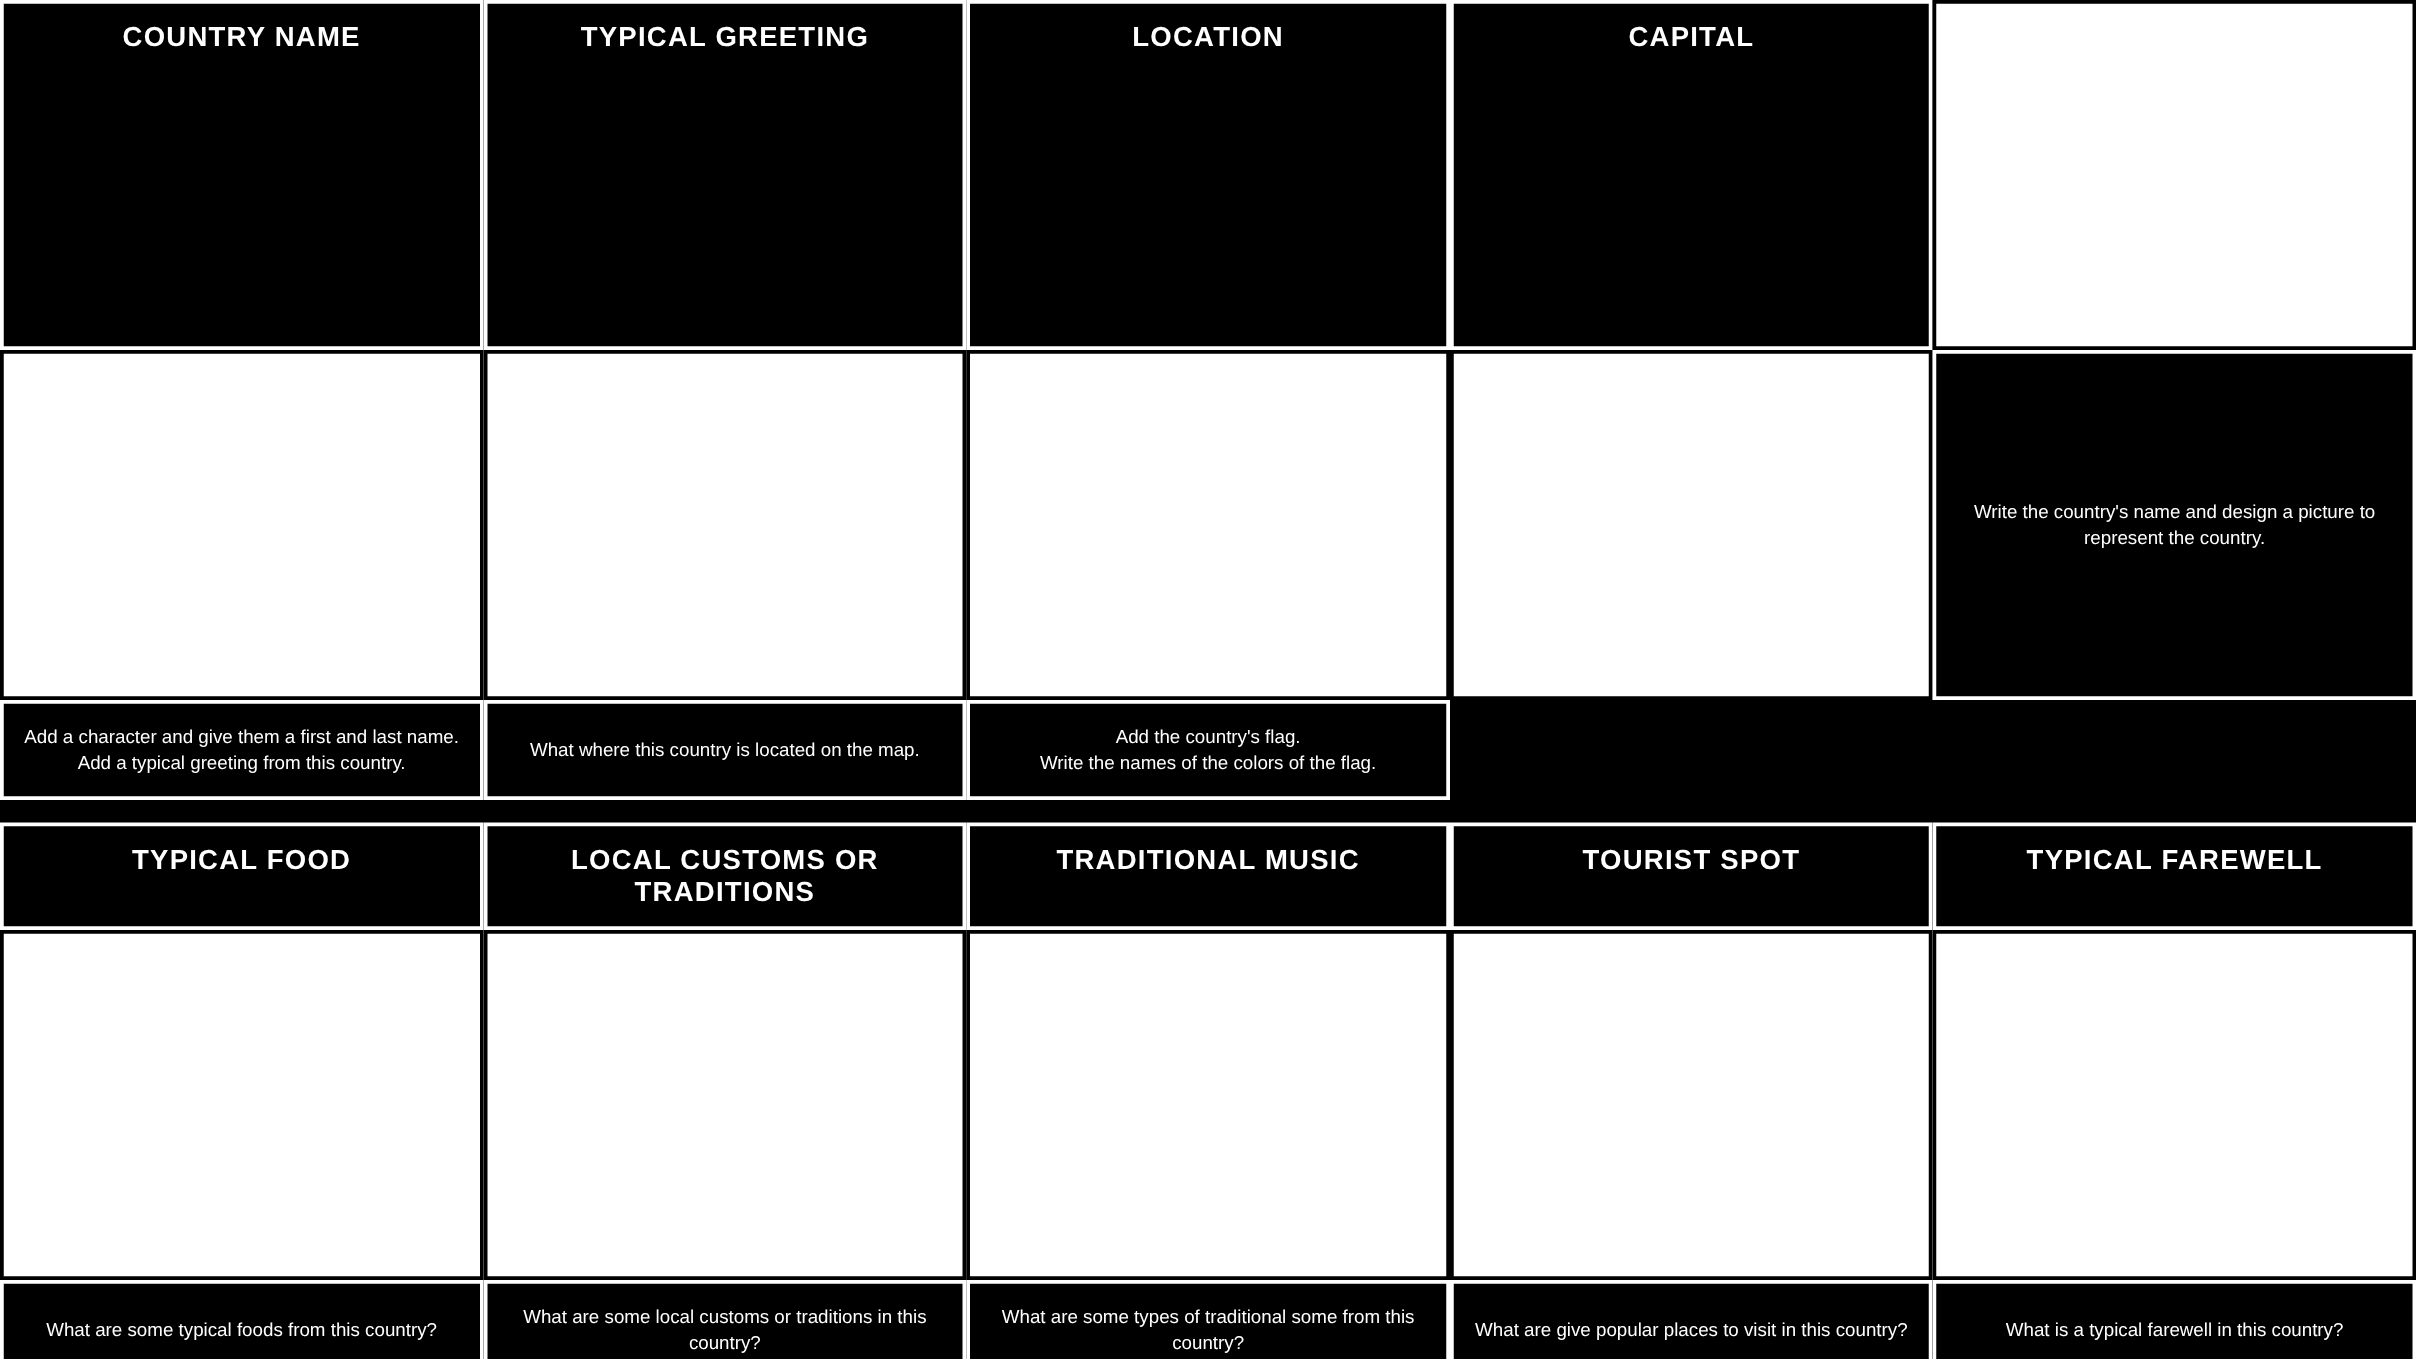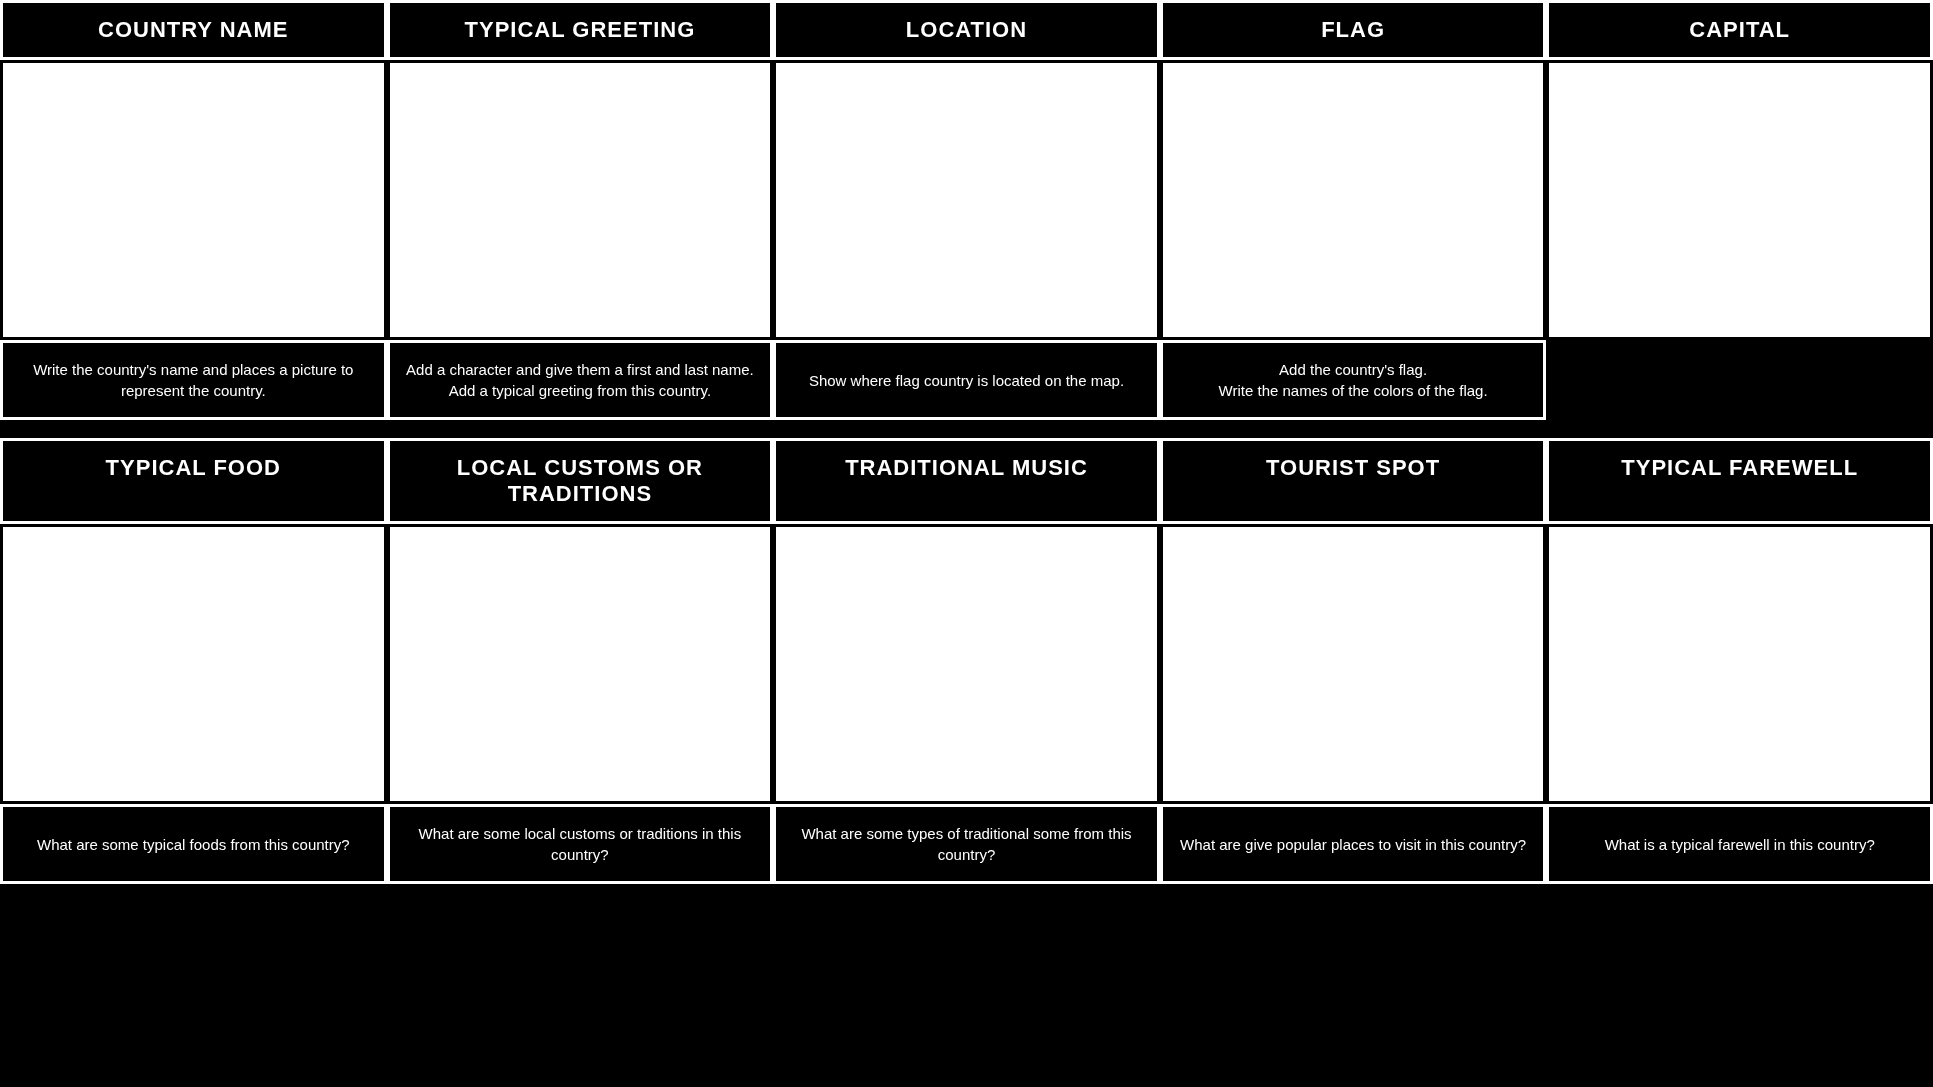--- a/index.html
+++ b/index.html
@@ -67,32 +67,31 @@
     }
   </style>
 </head>
 <body>
 
 <div class="grid-container">
 
   <div class="cell-header">COUNTRY NAME</div>
   <div class="cell-header">TYPICAL GREETING</div>
   <div class="cell-header">LOCATION</div>
-  <div class="cell-header">FLAG</div>
   <div class="cell-header">CAPITAL</div>
 
   <div class="cell-image"></div>
   <div class="cell-image"></div>
   <div class="cell-image"></div>
   <div class="cell-image"></div>
   <div class="cell-image"></div>
 
-  <div class="cell-description">Write the country's name and places a picture to represent the country.</div>
+  <div class="cell-description">Write the country's name and design a picture to represent the country.</div>
   <div class="cell-description">Add a character and give them a first and last name.  Add a typical greeting from this country.</div>
-  <div class="cell-description">Show where flag country is located on the map.</div>
+  <div class="cell-description">What where this country is located on the map.</div>
   <div class="cell-description">Add the country's flag.<br>Write the names of the colors of the flag.</div>
 
   <div class="row-spacer"></div>
 
   <div class="cell-header">TYPICAL FOOD</div>
   <div class="cell-header">LOCAL CUSTOMS OR TRADITIONS</div>
   <div class="cell-header">TRADITIONAL MUSIC</div>
   <div class="cell-header">TOURIST SPOT</div>
   <div class="cell-header">TYPICAL FAREWELL</div>
 

